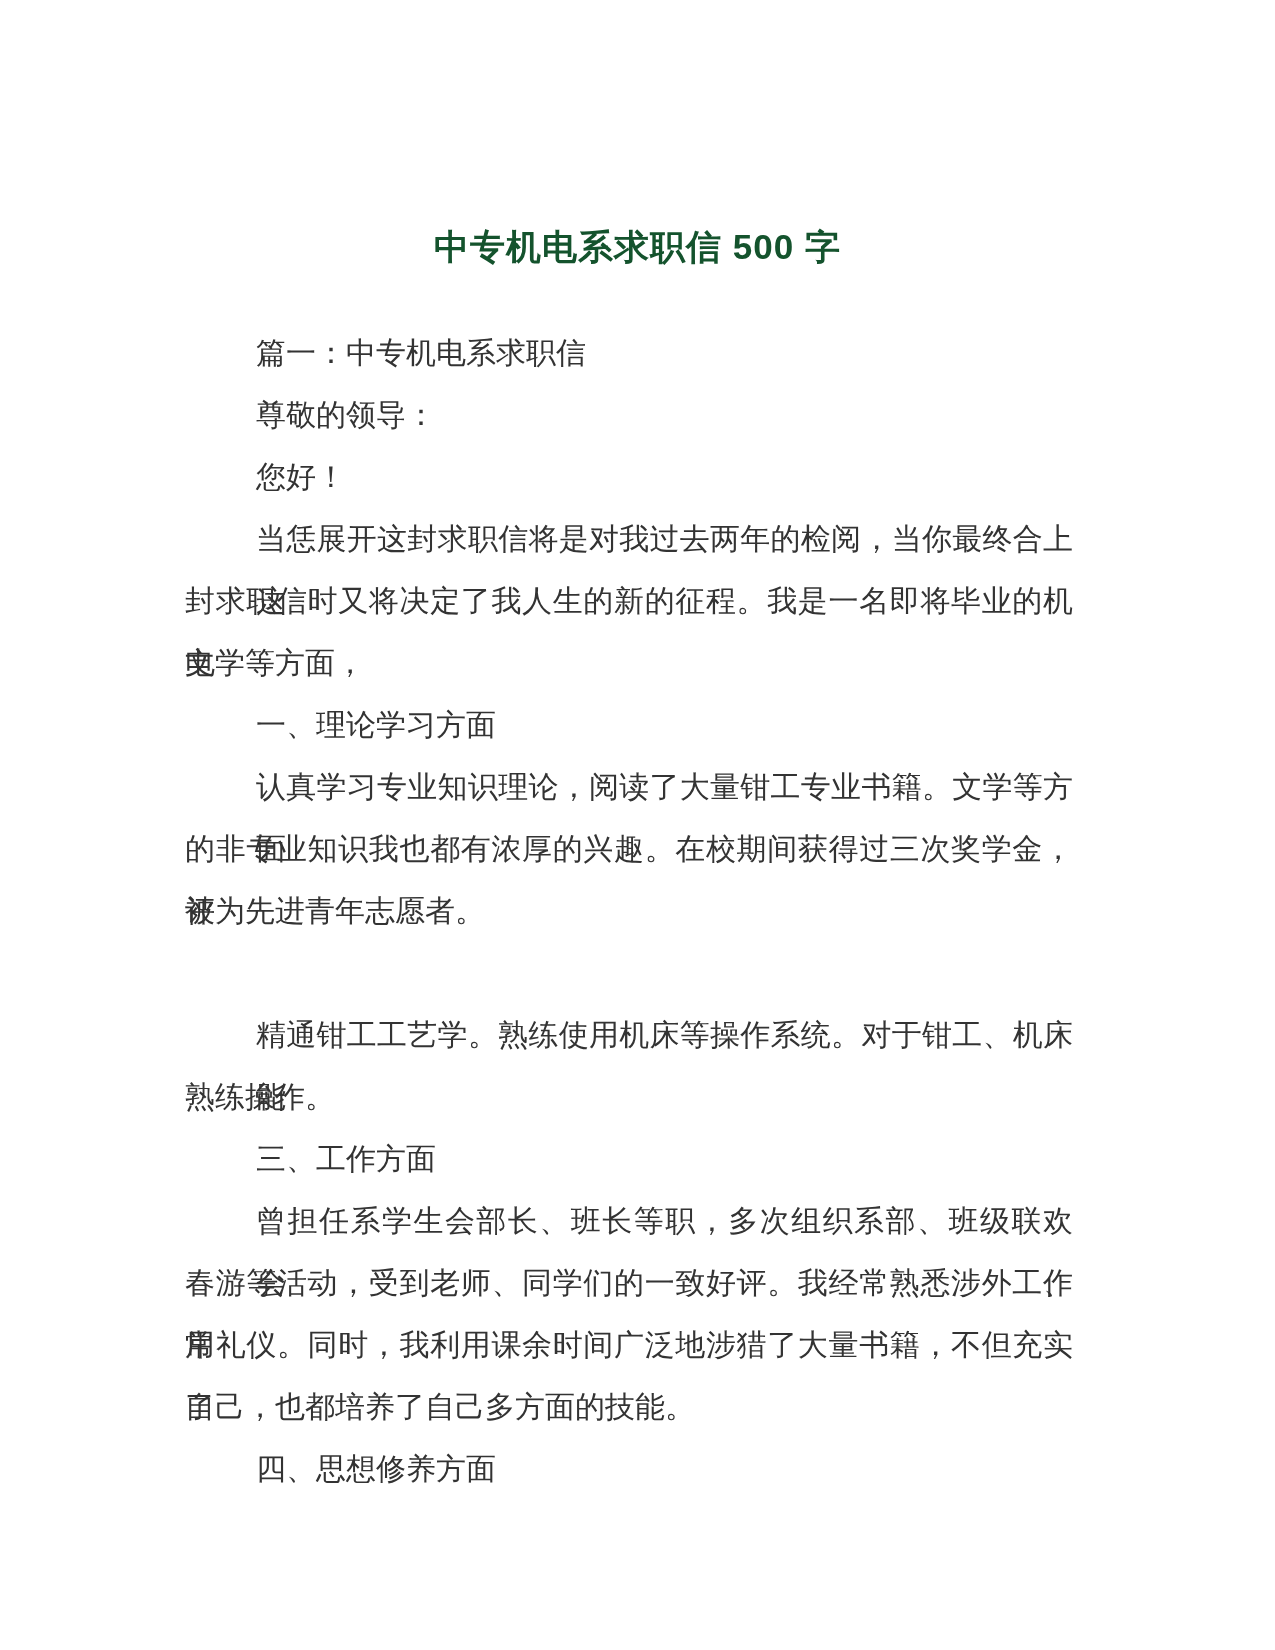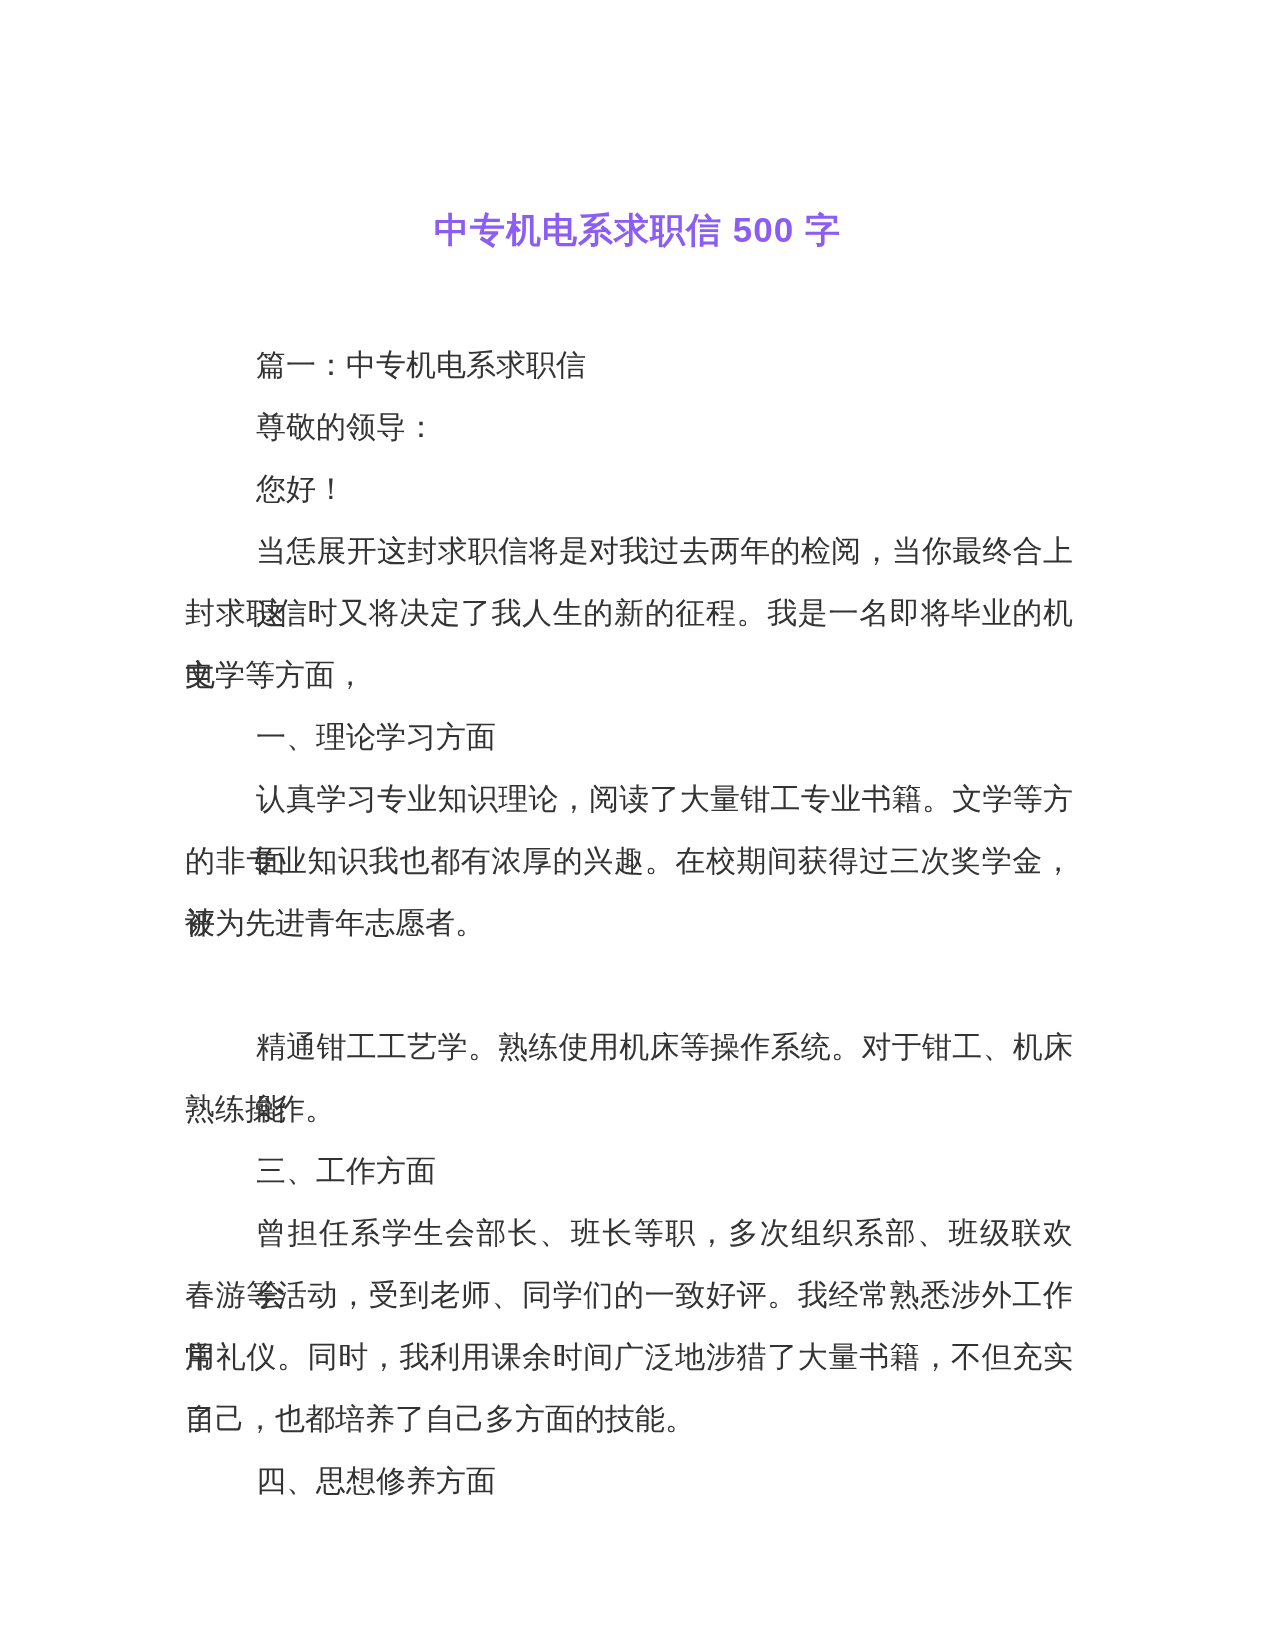--- a/index.html
+++ b/index.html
@@ -6,36 +6,36 @@
   .page {
     position: relative;
     width: 1275px;
     height: 1650px;
     background: #ffffff;
     overflow: hidden;
     font-family: "Liberation Serif", "DejaVu Serif", serif;
   }
   .doc-title {
     position: absolute;
-    top: 199px;
+    top: 216px;
     left: 0;
     width: 1275px;
     height: 62px;
     line-height: 62px;
     text-align: center;
     font-family: "Liberation Sans", "DejaVu Sans", sans-serif;
     font-weight: 700;
     font-size: 35px;
-    color: #8b5cf6;
+    color: #14532d;
     letter-spacing: 1px;
   }
   .body-area {
     position: absolute;
     left: 185px;
-    top: 12px;
+    top: 0;
     width: 888px;
     height: 1436px;
   }
   .line {
     position: absolute;
     left: 0;
     width: 888px;
     height: 62px;
     line-height: 62px;
     font-size: 30px;

